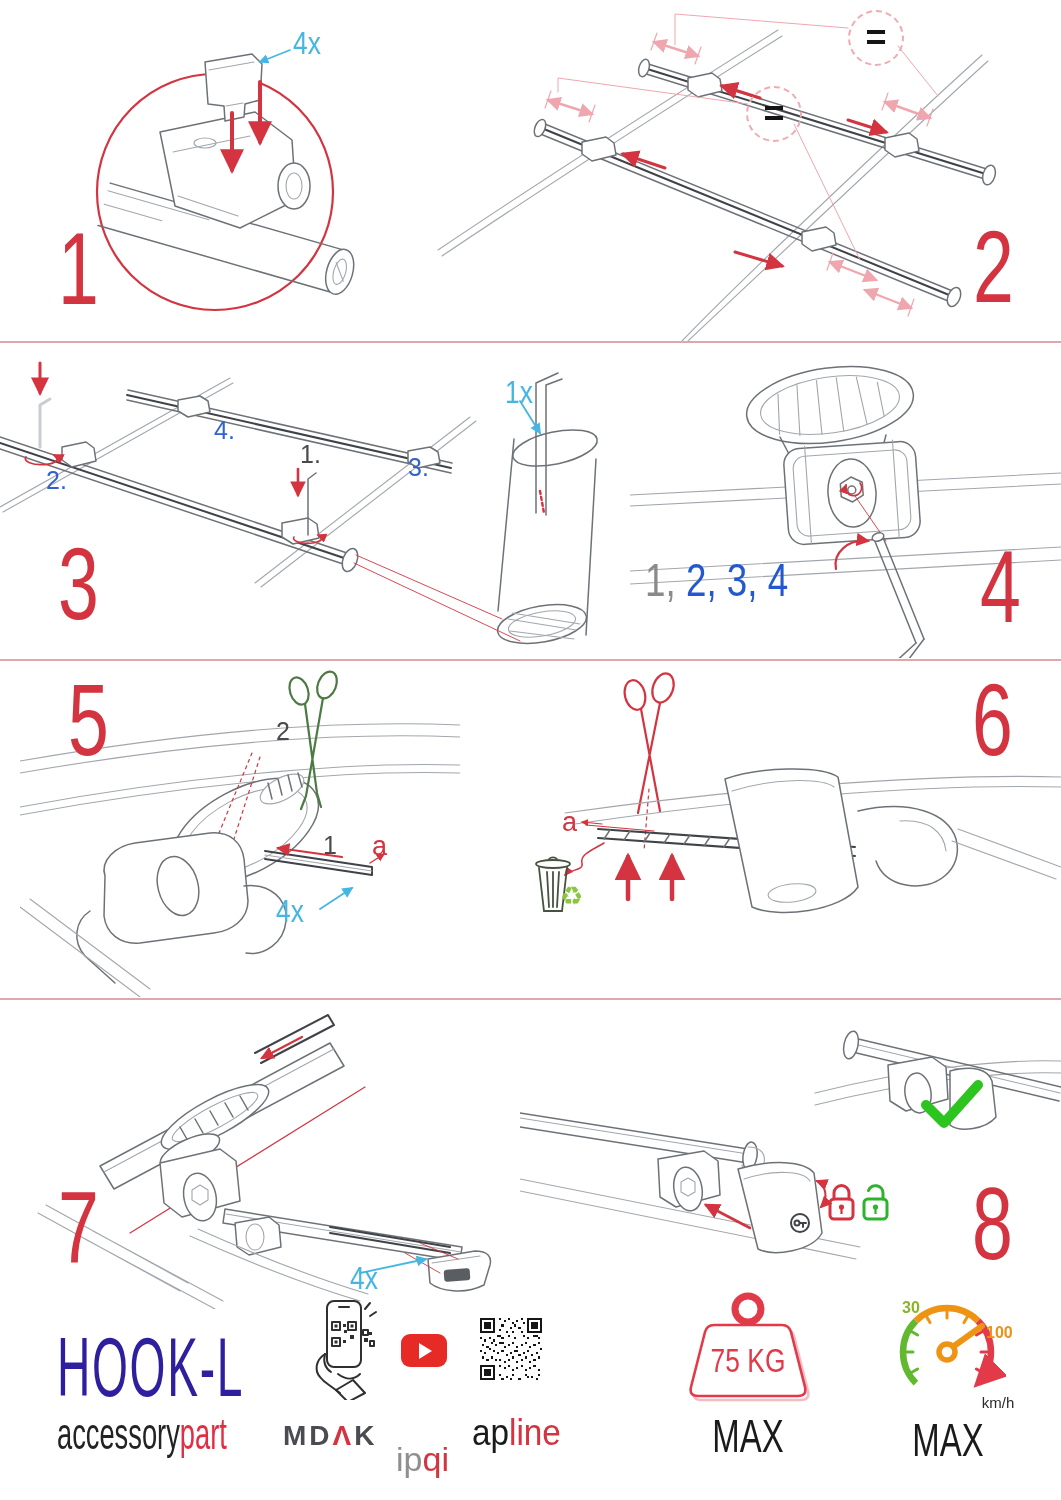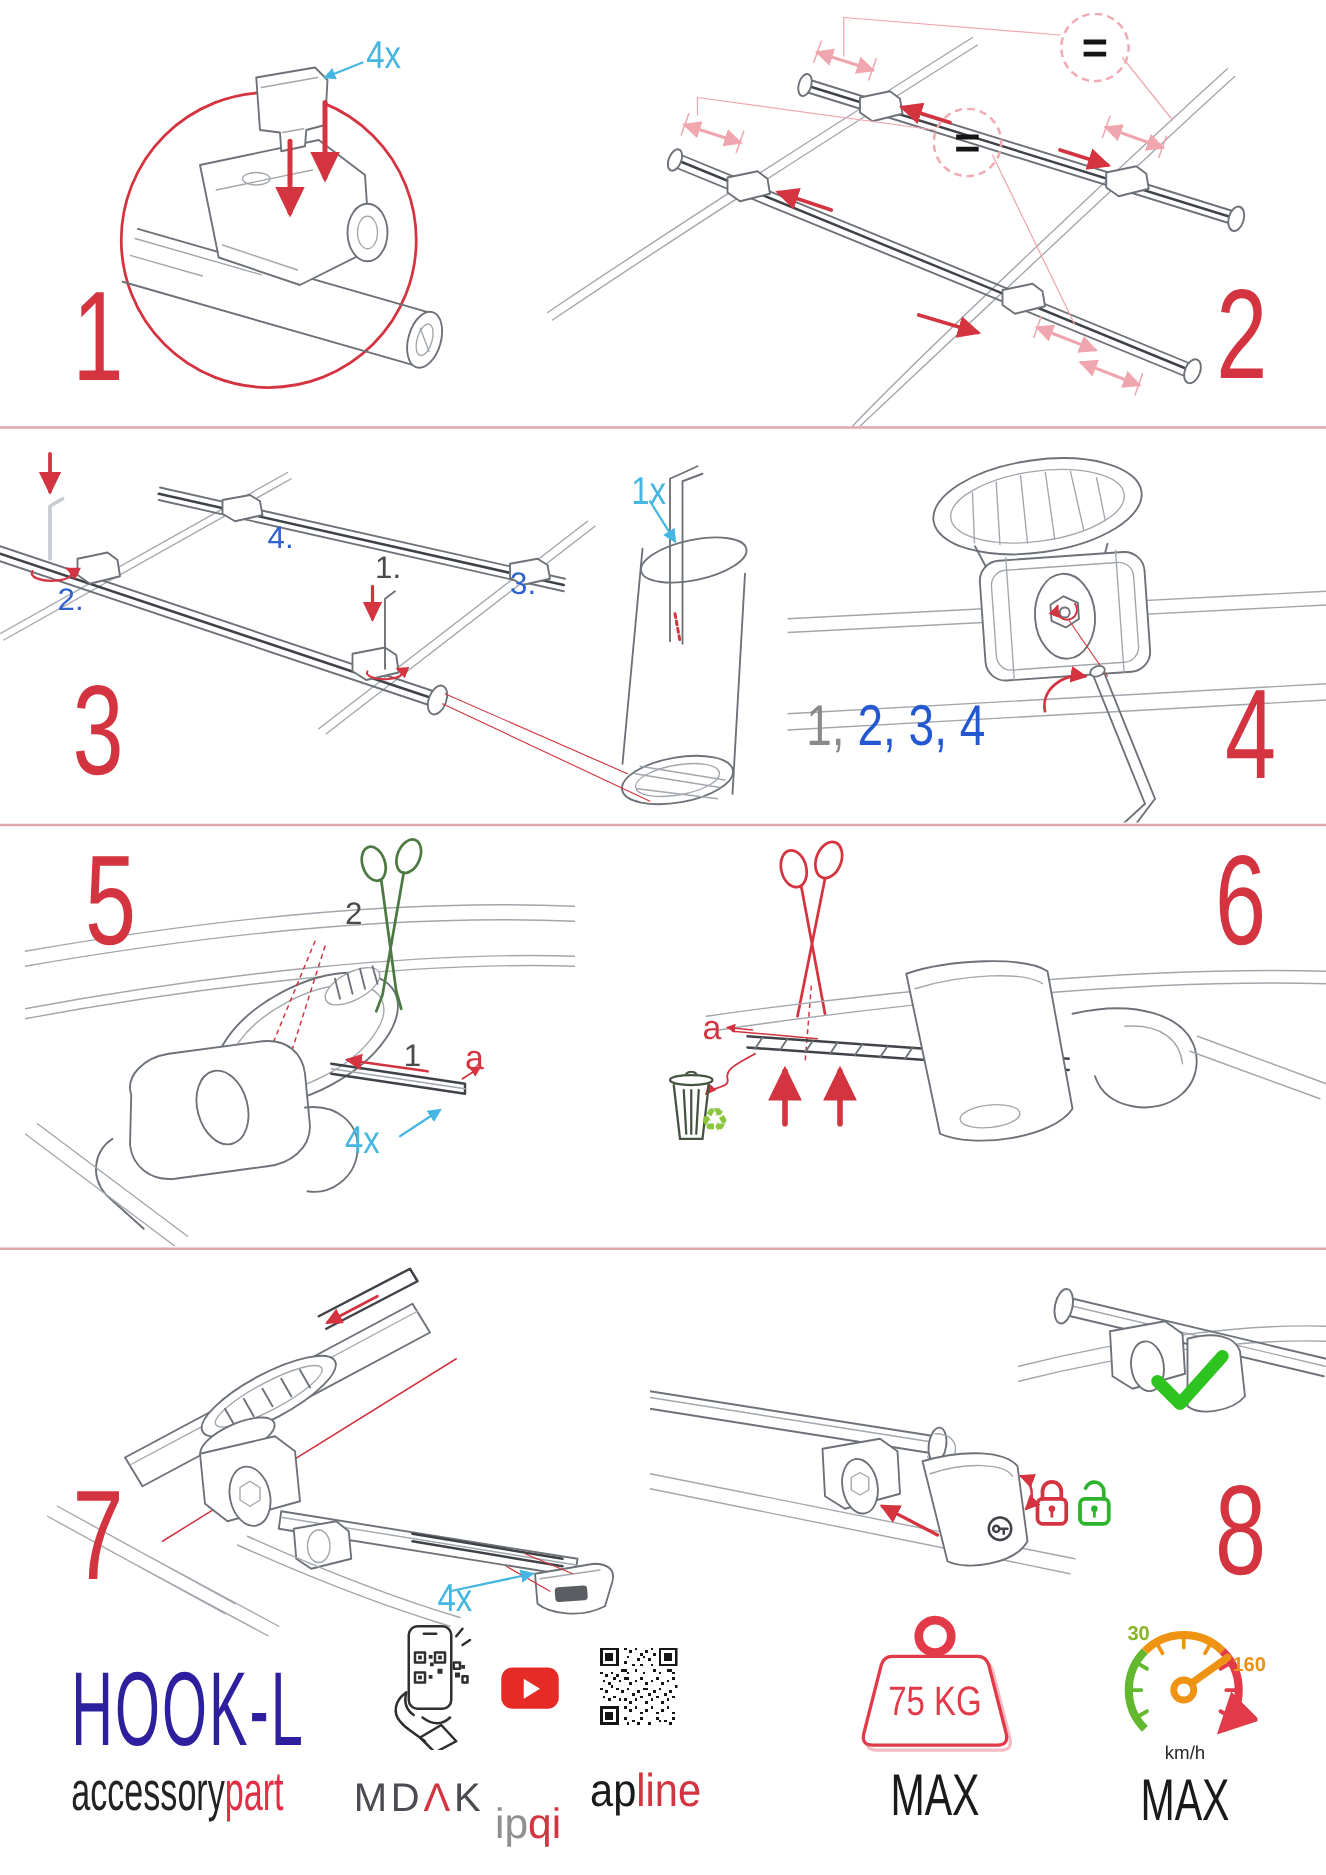--- a/index.html
+++ b/index.html
@@ -14,21 +14,21 @@
   .lbl-black{position:absolute;color:#4a4a4a;font-size:25px}
   .lbl-a{position:absolute;color:#d33440;font-size:27px}
   .eq-badge{position:absolute;width:52px;height:52px;border:2px dashed #f0aab2;border-radius:50%;
             display:flex;align-items:center;justify-content:center;font-size:36px;font-weight:700;color:#141414}
   .seq{position:absolute;font-size:46px;transform:scaleX(.8);transform-origin:left top;white-space:nowrap}
   .seq .g{color:#8a8a8a}.seq .b{color:#2458d0}
   .product{position:absolute;color:#2e1f9e;font-size:84px;line-height:.85;letter-spacing:3px;
            transform:scaleX(.55);transform-origin:left top;white-space:nowrap}
   .brand{position:absolute;font-size:44px;line-height:1;transform:scaleX(.62);transform-origin:left top;white-space:nowrap}
   .brand .blk{color:#232323}.brand .red{color:#e22e44}
-  .logo-mdak{position:absolute;font-size:32px;font-weight:400;letter-spacing:3px;color:#4b4b52;white-space:nowrap}
+  .logo-mdak{position:absolute;font-size:28px;font-weight:700;letter-spacing:3px;color:#4b4b52;white-space:nowrap}
   .logo-mdak .red{color:#d33440}
   .logo-ipqi{position:absolute;font-size:34px;color:#8f8f8f;white-space:nowrap}
   .logo-ipqi .red{color:#d33440}
   .logo-apline{position:absolute;font-size:37px;font-weight:500;color:#1a1a1a;transform:scaleX(.9);transform-origin:left top;white-space:nowrap}
   .logo-apline .red{color:#d33440}
   .kg{position:absolute;color:#e23a48;font-size:33px;font-weight:500;transform:scaleX(.8);transform-origin:center top;text-align:center}
   .max{position:absolute;color:#1a1a1a;font-size:47px;font-weight:500;transform:scaleX(.7);transform-origin:center top;text-align:center}
   .kmh{position:absolute;color:#2b2b2b;font-size:15px;text-align:center}
   .sp60{position:absolute;color:#8ab427;font-size:16px;font-weight:700}
   .sp120{position:absolute;color:#ee9016;font-size:16px;font-weight:700}
@@ -494,17 +494,17 @@
     <line x1="57" y1="20" x2="57" y2="10" stroke="#ef9412"></line>
     <line x1="74" y1="24.6" x2="79" y2="15.9" stroke="#ef9412"></line>
     <line x1="86.4" y1="37" x2="95.1" y2="32" stroke="#e23a48"></line>
     <line x1="91" y1="54" x2="101" y2="54" stroke="#e23a48"></line>
     <line x1="86.4" y1="71" x2="95.1" y2="76" stroke="#e23a48"></line>
   </g>
   <line x1="64" y1="48" x2="92" y2="28" stroke="#ef9412" stroke-width="6" stroke-linecap="round"></line>
   <circle cx="57" cy="54" r="8" stroke="#ef9412" stroke-width="5.5" fill="#fff"></circle>
 </svg>
 <div class="sp60" style="left:902px;top:1299px">30</div>
-<div class="sp120" style="left:986px;top:1324px">160</div>
-<div class="kmh" style="left:890px;top:1394px;width:116px">km/h</div>
+<div class="sp120" style="left:986px;top:1324px">100</div>
+<div class="kmh" style="left:940px;top:1394px;width:116px">km/h</div>
 <div class="max" style="left:890px;top:1412px;width:116px">MAX</div>
 
 </div>
 
 </body></html>

